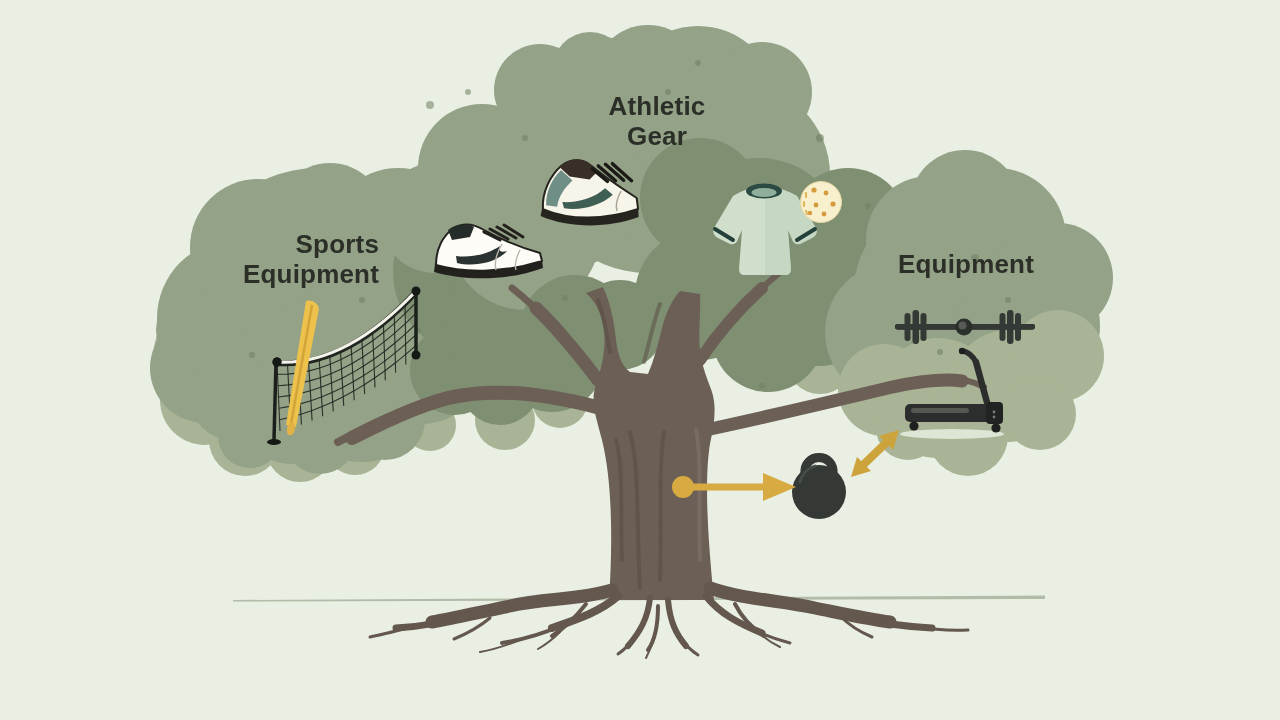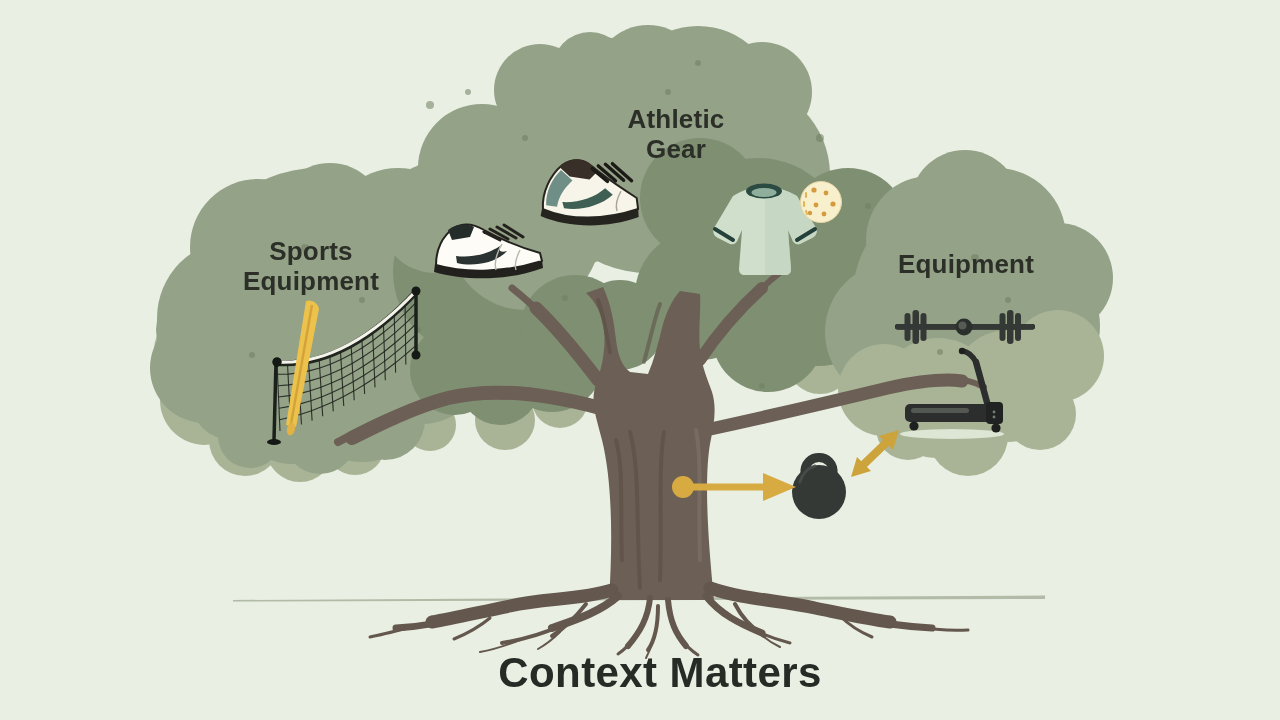--- a/index.html
+++ b/index.html
@@ -354,29 +354,28 @@
     <rect x="683" y="483.5" width="82" height="7" rx="2"></rect>
     <polygon points="763,473 796,487 763,501"></polygon>
   </g>
   <g fill="#cda43c">
     <line x1="862" y1="466" x2="888" y2="441" stroke="#cda43c" stroke-width="8"></line>
     <polygon points="899,430 893,450 879,436"></polygon>
     <polygon points="851,477 857,457 871,471"></polygon>
   </g>
 </svg>
 
-  <div class="cat-label" style="left:311px;top:266px;">
+  <div class="cat-label" style="left:311px;top:259px;text-align:right;">
     <span>Sports</span>
     <span>Equipment</span>
   </div>
 
-  <div class="cat-label" style="left:657px;top:134px;margin-left:19px;">
+  <div class="cat-label" style="left:657px;top:121px;">
     <span>Athletic</span>
     <span>Gear</span>
   </div>
 
   <div class="cat-label" style="left:966px;top:264px;">
     <span>Equipment</span>
   </div>
 
-  <div class="main-title" style="left:660px;top:673px;">Context Matters</div>
 
 </div>
 
 </body></html>

